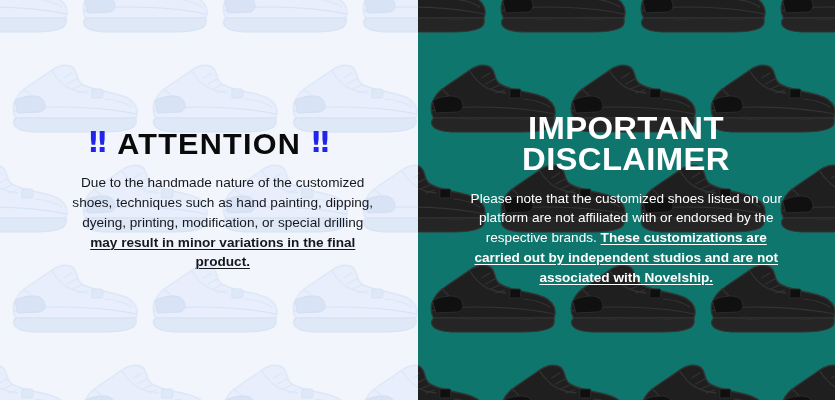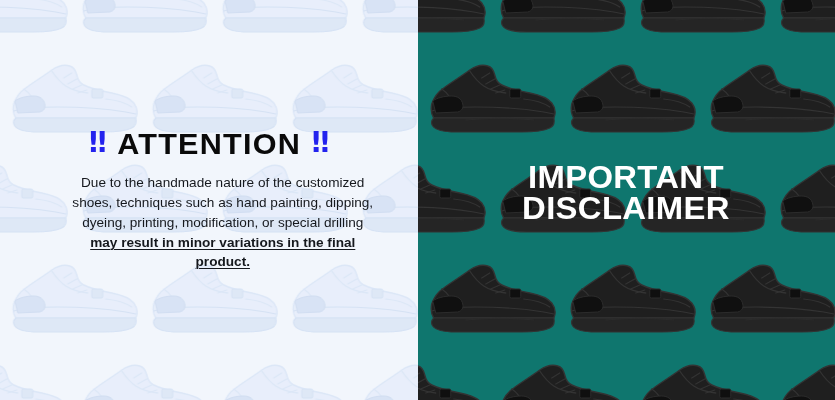--- a/index.html
+++ b/index.html
@@ -246,16 +246,19 @@
         <use href="#sneaker-dark" x="220" y="358"></use>
         <use href="#sneaker-dark" x="360" y="358"></use>
       </g>
     </svg>
 
     <div class="content content--dark">
       <h1 class="heading-disclaimer">
         <span class="hl">IMPORTANT</span>
         <span class="hl">DISCLAIMER</span>
       </h1>
+      <p class="body-copy body-copy--dark">
+        <span>Please note that the customized shoes listed on our platform are not affiliated with or endorsed by the respective brands. </span><span class="emph">These customizations are carried out by independent studios and are not associated with Novelship.</span>
+      </p>
     </div>
   </section>
 
 </div>
 
 </body></html>

